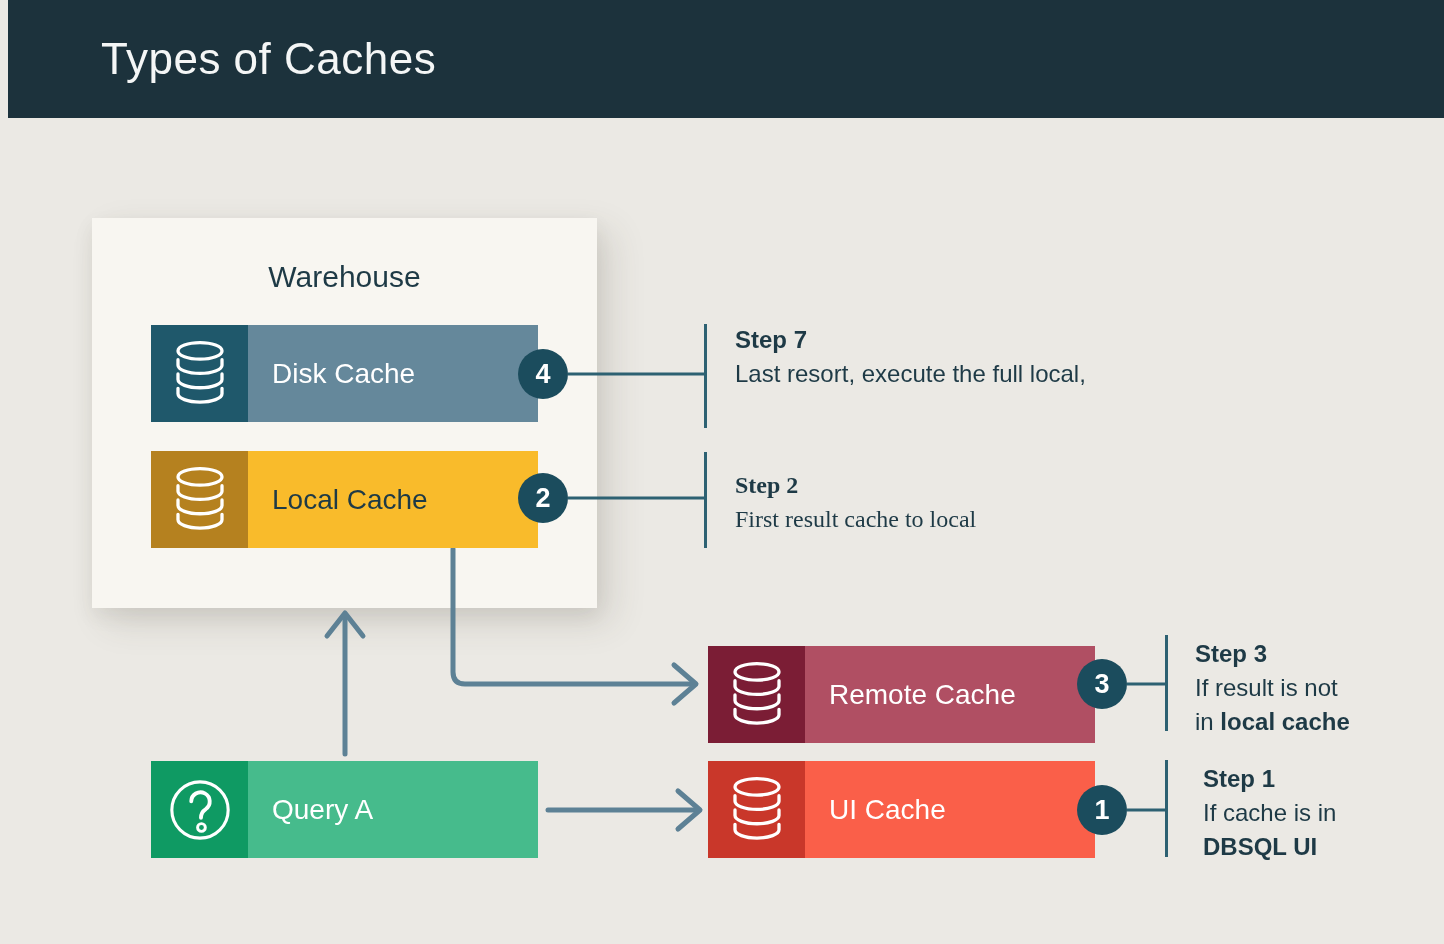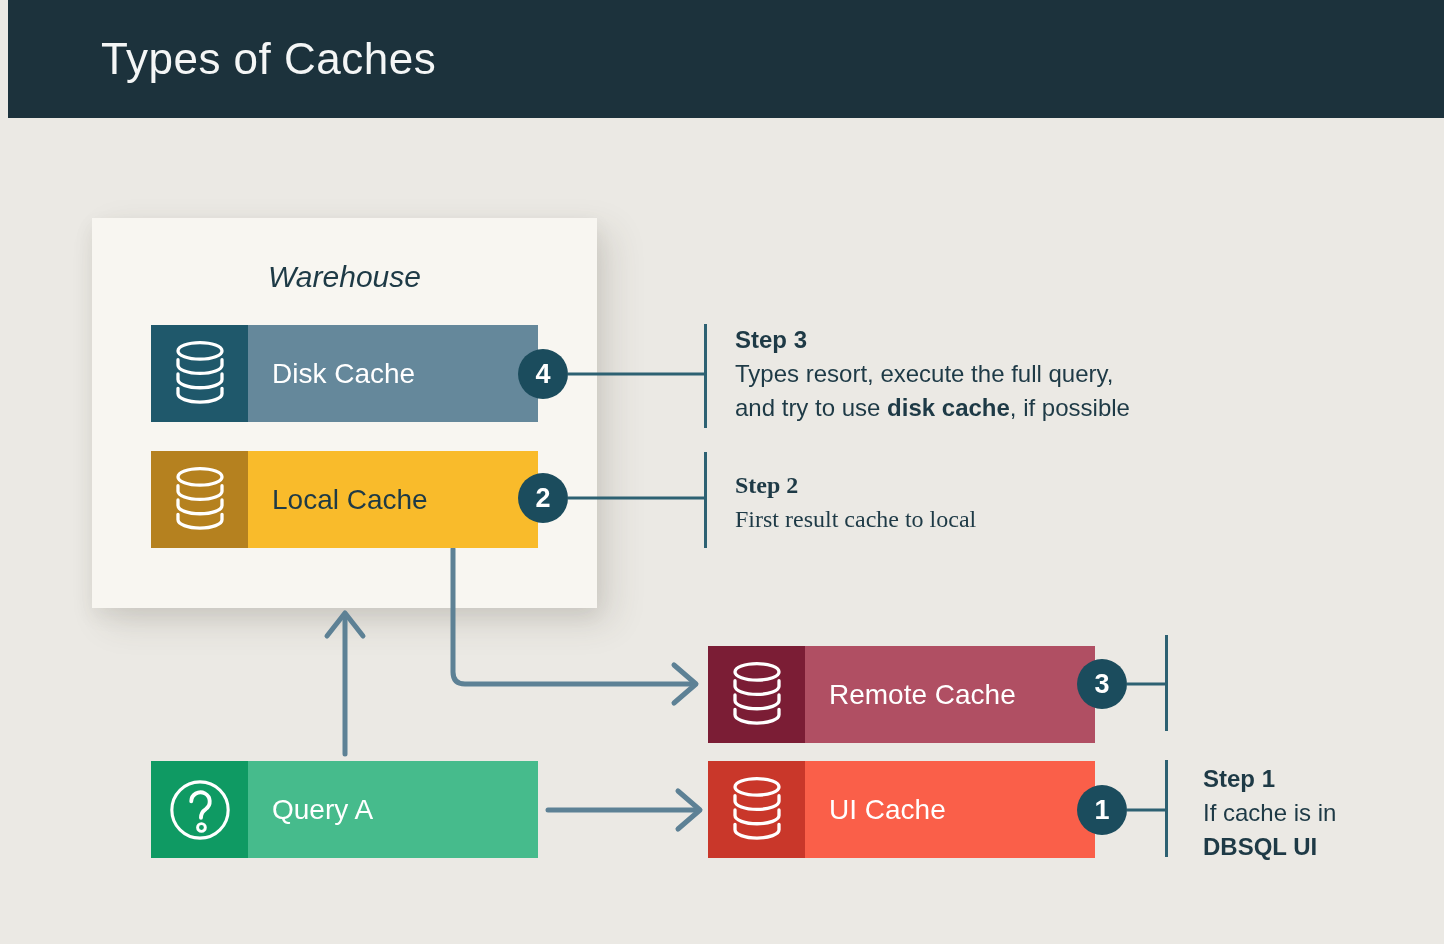--- a/index.html
+++ b/index.html
@@ -16,21 +16,21 @@
   body{font-family:"Liberation Sans","DejaVu Sans",sans-serif;}
   .canvas{position:relative;width:1444px;height:944px;background:var(--page_bg);overflow:hidden;}
 
   .topbar{position:absolute;left:8px;top:0;width:1444px;height:118px;background:var(--header_bg);
           display:flex;align-items:center;text-align:center;}
   .topbar h1{margin:0 0 0 93px;font-size:44px;font-weight:500;color:#f4f6f6;letter-spacing:.5px;}
 
   .panel{position:absolute;left:92px;top:218px;width:505px;height:390px;background:var(--panel_bg);
          box-shadow:14px 14px 34px rgba(70,65,50,.14), 0 8px 18px rgba(70,65,50,.08);}
   .panel-title{position:absolute;left:0;top:42px;width:100%;text-align:center;
-               font-size:30px;font-weight:500;color:var(--dark_text);font-style:italic;}
+               font-size:30px;font-weight:500;color:var(--dark_text);}
 
   svg.overlay{position:absolute;left:0;top:0;width:1444px;height:944px;z-index:2;}
   .thin path{stroke:var(--thin_line);stroke-width:3;fill:none;}
   .arrowg path{stroke:var(--arrow);stroke-width:5;fill:none;stroke-linecap:round;stroke-linejoin:round;}
 
   .bar{position:absolute;width:387px;height:97px;display:flex;align-items:center;z-index:3;}
   .iconbox{width:97px;height:97px;flex:0 0 97px;display:flex;align-items:center;justify-content:center;}
   .bar .label{padding-left:24px;font-size:28px;color:#ffffff;}
   .bar.disk  {left:151px;top:325px;background:var(--disk_bar);}
   .bar.disk  .iconbox{background:var(--disk_icon);}
@@ -160,30 +160,34 @@
     </div>
     <div class="label">UI Cache</div>
   </div>
 
   <div class="badge b4">4</div>
   <div class="badge b2">2</div>
   <div class="badge b3">3</div>
   <div class="badge b1">1</div>
 
   <div class="step s4">
-    <div class="step-title">Step 3</div>
-    <div class="step-line">Types resort, execute the full query,</div>
-    <div class="step-line"><span>and try to use </span><b>disk cache</b><span>, if possible</span></div>
+    <div class="step-title">Step 7</div>
+    <div class="step-line">Last resort, execute the full local,</div>
   </div>
 
   <div class="step s2">
     <div class="step-title">Step 2</div>
     <div class="step-line">First result cache to local</div>
   </div>
 
+  <div class="step s3">
+    <div class="step-title">Step 3</div>
+    <div class="step-line">If result is not</div>
+    <div class="step-line"><span>in </span><b>local cache</b><span></span></div>
+  </div>
 
   <div class="step s1">
     <div class="step-title">Step 1</div>
     <div class="step-line">If cache is in</div>
     <div class="step-line"><span></span><b>DBSQL UI</b><span></span></div>
   </div>
 
 </div>
 
 </body></html>

